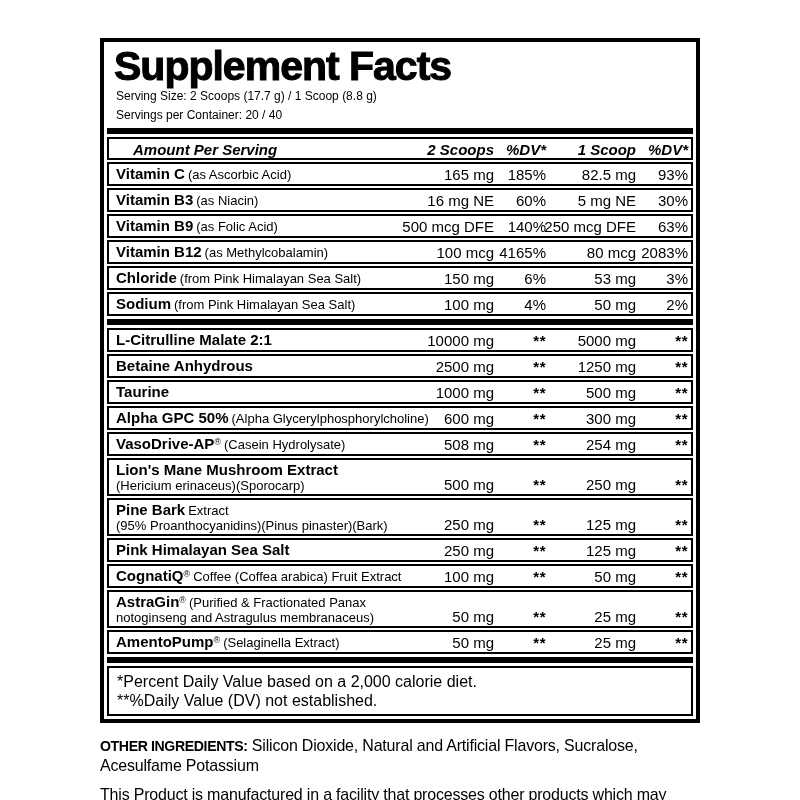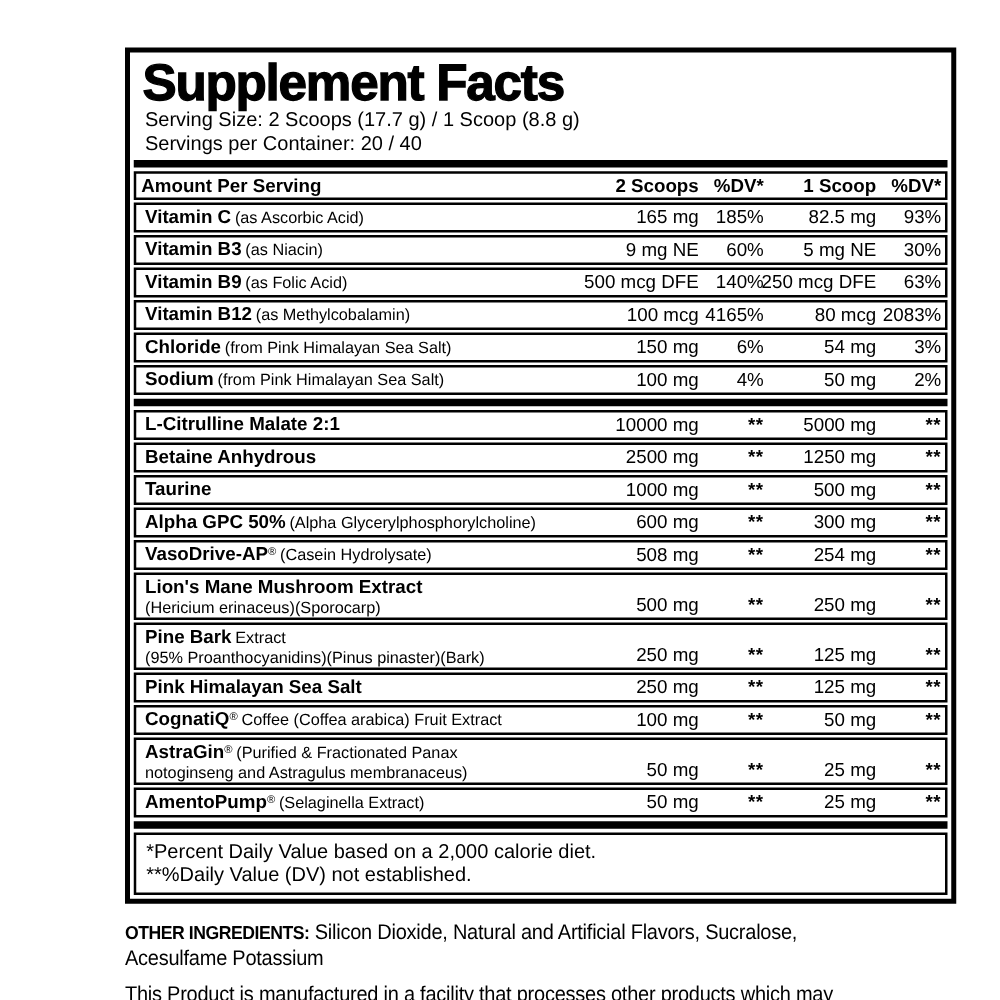--- a/index.html
+++ b/index.html
@@ -4,37 +4,37 @@
 <style>
   * { box-sizing: border-box; }
   html, body { margin: 0; padding: 0; }
   body {
     width: 800px; height: 800px; overflow: hidden;
     background: #ffffff; color: #000000;
     font-family: "Liberation Sans", "DejaVu Sans", sans-serif;
   }
   .panel {
     margin: 38px 100px 0 100px;
-    width: 665px;
+    width: 600px;
     border: 4px solid #000;
     padding: 3px;
     background: #fff;
   }
   .title {
     font-size: 41px; font-weight: bold; letter-spacing: -1px;
     line-height: 42px; padding-left: 7px;
     -webkit-text-stroke: 1px #000;
   }
-  .serve { font-size: 16px; line-height: 19px; padding-left: 9px; }
+  .serve { font-size: 12px; line-height: 19px; padding-left: 9px; }
   .bar { height: 6px; background: #000; margin: 3px 0; }
   .hrow, .row, .fnote {
     border: 2px solid #000; position: relative; margin-bottom: 2px;
     background: #fff;
   }
-  .hrow { height: 23px; font-weight: bold; font-size: 15px; padding-left: 4px; }
+  .hrow { height: 23px; font-weight: bold; font-size: 15px; padding-left: 24px; font-style: italic; }
   .hrow .hname { position: absolute; top: 50%; transform: translateY(-50%); }
   .row {
     min-height: 22px; padding: 1px 4px 1px 7px;
     display: flex; flex-direction: column; justify-content: center;
   }
   .name-line { white-space: nowrap; font-size: 15px; line-height: 16px; }
   .nm { font-size: 15px; font-weight: bold; }
   .nt { font-size: 13px; margin-left: 3px; }
   .reg { font-size: 9px; line-height: 0; vertical-align: 4px; }
   .l2 { display: block; font-size: 13px; line-height: 14px; white-space: nowrap; }
@@ -83,21 +83,21 @@
     <span class="val a2">165 mg</span>
     <span class="val d1">185%</span>
     <span class="val a1">82.5 mg</span>
     <span class="val d2">93%</span>
   </div>
       <div class="row">
     <div class="name-cell">
       <span class="name-line"><span class="nm">Vitamin B3</span><span class="nt">(as Niacin)</span></span>
       
     </div>
-    <span class="val a2">9 mg NE</span>
+    <span class="val a2">16 mg NE</span>
     <span class="val d1">60%</span>
     <span class="val a1">5 mg NE</span>
     <span class="val d2">30%</span>
   </div>
       <div class="row">
     <div class="name-cell">
       <span class="name-line"><span class="nm">Vitamin B9</span><span class="nt">(as Folic Acid)</span></span>
       
     </div>
     <span class="val a2">500 mcg DFE</span>
@@ -115,21 +115,21 @@
     <span class="val a1">80 mcg</span>
     <span class="val d2">2083%</span>
   </div>
       <div class="row">
     <div class="name-cell">
       <span class="name-line"><span class="nm">Chloride</span><span class="nt">(from Pink Himalayan Sea Salt)</span></span>
       
     </div>
     <span class="val a2">150 mg</span>
     <span class="val d1">6%</span>
-    <span class="val a1">54 mg</span>
+    <span class="val a1">53 mg</span>
     <span class="val d2">3%</span>
   </div>
       <div class="row">
     <div class="name-cell">
       <span class="name-line"><span class="nm">Sodium</span><span class="nt">(from Pink Himalayan Sea Salt)</span></span>
       
     </div>
     <span class="val a2">100 mg</span>
     <span class="val d1">4%</span>
     <span class="val a1">50 mg</span>

